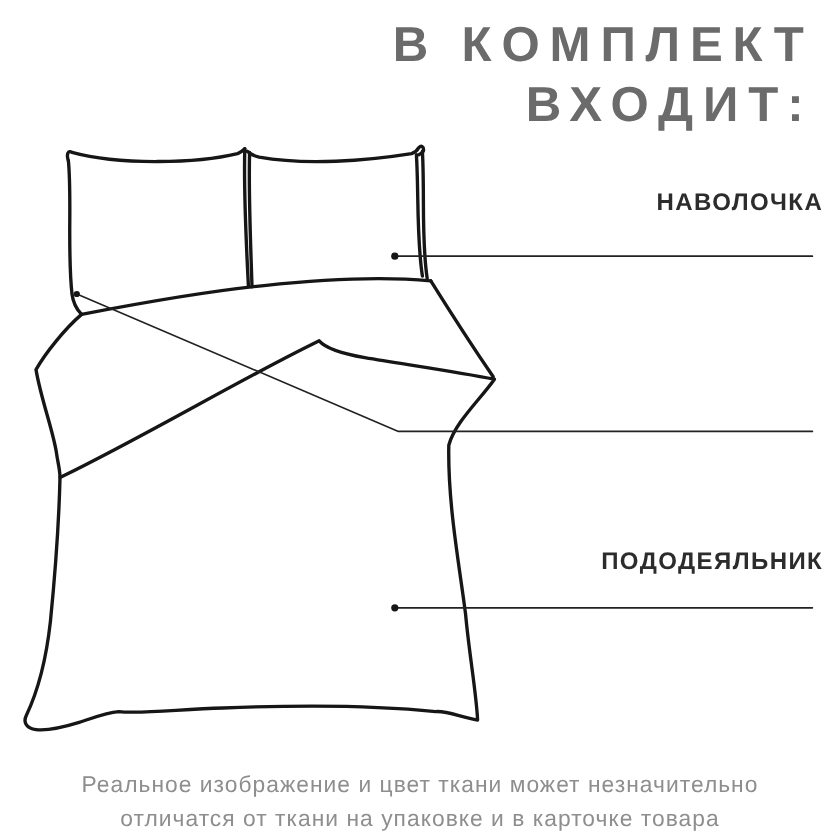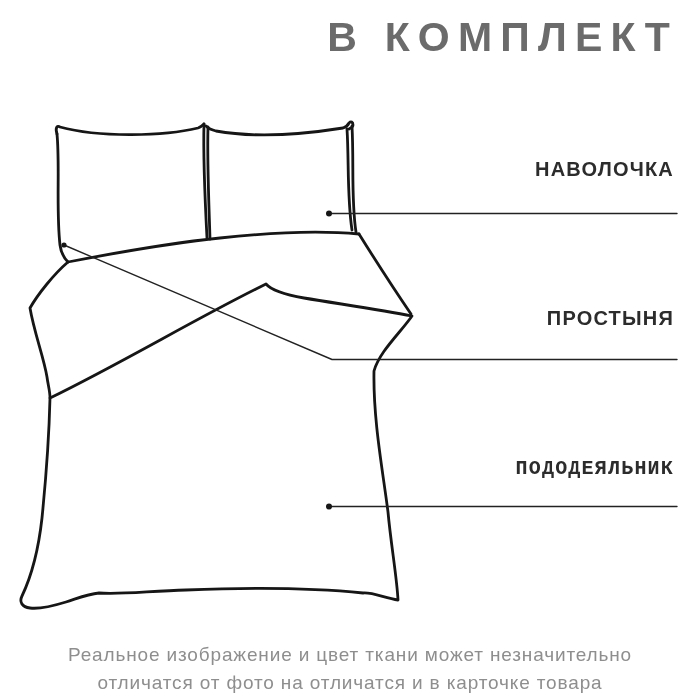--- a/index.html
+++ b/index.html
@@ -7,26 +7,26 @@
   .scene{position:relative;width:700px;height:700px;background:#ffffff;overflow:hidden;}
   .lineart{position:absolute;left:0;top:0;width:700px;height:700px;}
 
   .title{
     position:absolute;top:12px;right:22px;
     text-align:right;color:#6b6b6b;
     font-size:41px;font-weight:700;letter-spacing:0.2em;line-height:50px;
     white-space:nowrap;
   }
 
-  .callout{position:absolute;right:26px;text-align:right;white-space:nowrap;color:#2c2c2c;}
+  .callout{position:absolute;right:14px;text-align:right;white-space:nowrap;color:#2c2c2c;}
   .callout .name{font-size:20px;font-weight:700;letter-spacing:0.06em;line-height:19px;}
   .callout .size{font-size:20px;font-weight:400;letter-spacing:0.04em;line-height:19px;}
   .callout-1{top:160px;}
   .callout-2{top:309px;}
-  .callout-3{top:459px;font-family:Liberation Mono, monospace;}
+  .callout-3{top:459px;}
 
   .disclaimer{
     position:absolute;top:641px;left:0;width:700px;
     text-align:center;color:#8e8e8e;
     font-size:19px;letter-spacing:0.045em;line-height:28px;
   }
 </style>
 </head>
 <body>
 
@@ -74,32 +74,32 @@
     </g>
     <g fill="#161616" stroke="none">
       <circle cx="329" cy="213.5" r="3"></circle>
       <circle cx="64" cy="245" r="2.6"></circle>
       <circle cx="329" cy="506.5" r="3"></circle>
     </g>
   </svg>
 
   <div class="title">
     <div>В КОМПЛЕКТ</div>
+    <div>ВХОДИТ:</div>
   </div>
 
   <div class="callout callout-1">
     <div class="name">НАВОЛОЧКА</div>
   </div>
 
   <div class="callout callout-2">
-    <div class="name">ПРОСТЫНЯ</div>
   </div>
 
   <div class="callout callout-3">
     <div class="name">ПОДОДЕЯЛЬНИК</div>
   </div>
 
   <div class="disclaimer">
     <div>Реальное изображение и цвет ткани может незначительно</div>
-    <div>отличатся от фото на отличатся и в карточке товара</div>
+    <div>отличатся от ткани на упаковке и в карточке товара</div>
   </div>
 
 </div>
 
 </body></html>

